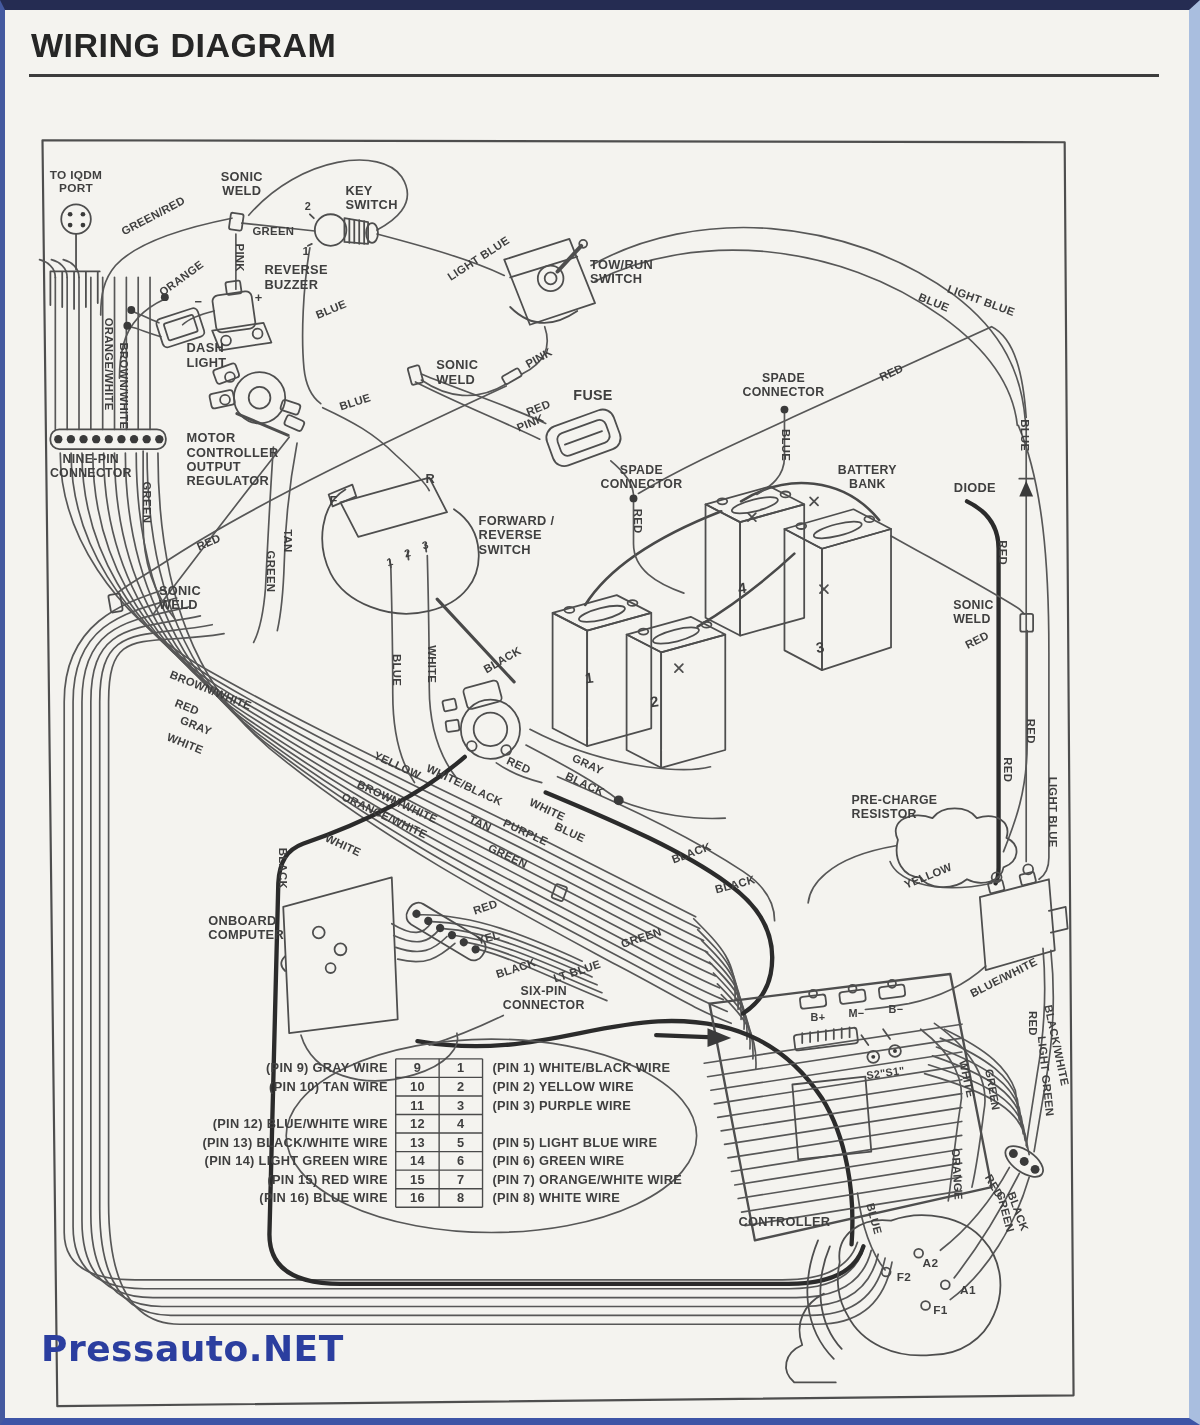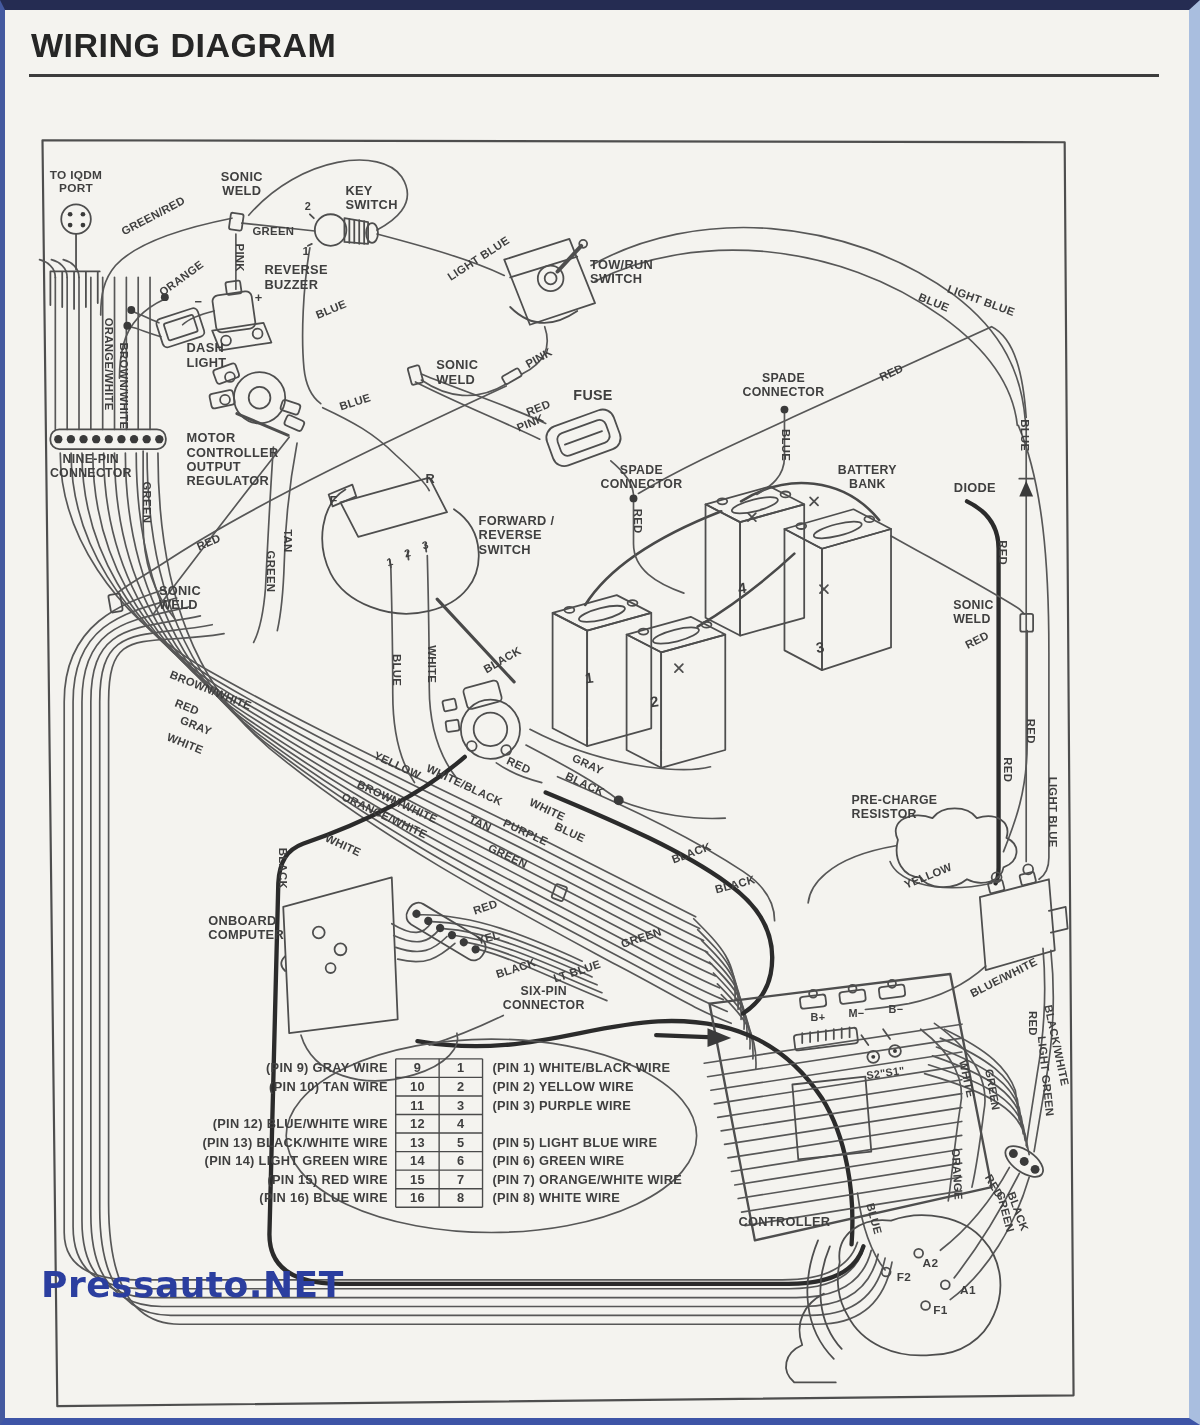--- a/index.html
+++ b/index.html
@@ -10,21 +10,21 @@
     border-right:11px solid #a9bedf;border-bottom:7px solid #3d54a6;
     font-family:"Liberation Sans",sans-serif;
   }
   .title{
     position:absolute;left:26px;top:16px;
     font-size:34px;font-weight:bold;letter-spacing:.5px;color:#262626;
   }
   .title-rule{position:absolute;left:24px;top:64px;width:1130px;height:3px;background:#3c3c3c;}
   svg.diagram{position:absolute;left:0;top:0;width:100%;height:100%;}
   .watermark{
-    position:absolute;left:36px;top:1254px;
+    position:absolute;left:36px;top:1318px;
     font-family:"DejaVu Sans",sans-serif;font-weight:bold;font-size:36px;
     color:#2b3e9f;letter-spacing:.5px;
   }
   text.lbl{font-family:"Liberation Sans",sans-serif;font-weight:bold;fill:#3f3f3f;letter-spacing:.3px;}
   .w{fill:none;stroke:#575757;stroke-width:1.7;stroke-linecap:round;}
   .wm{fill:none;stroke:#494949;stroke-width:2.6;stroke-linecap:round;}
   .wt{fill:none;stroke:#2b2b2b;stroke-width:4.4;stroke-linecap:round;}
   .cs{fill:none;stroke:#4e4e4e;stroke-width:1.8;stroke-linejoin:round;stroke-linecap:round;}
   .cf{fill:#3a3a3a;stroke:none;}
   .tbl{stroke:#4a4a4a;stroke-width:1.4;fill:none;}

